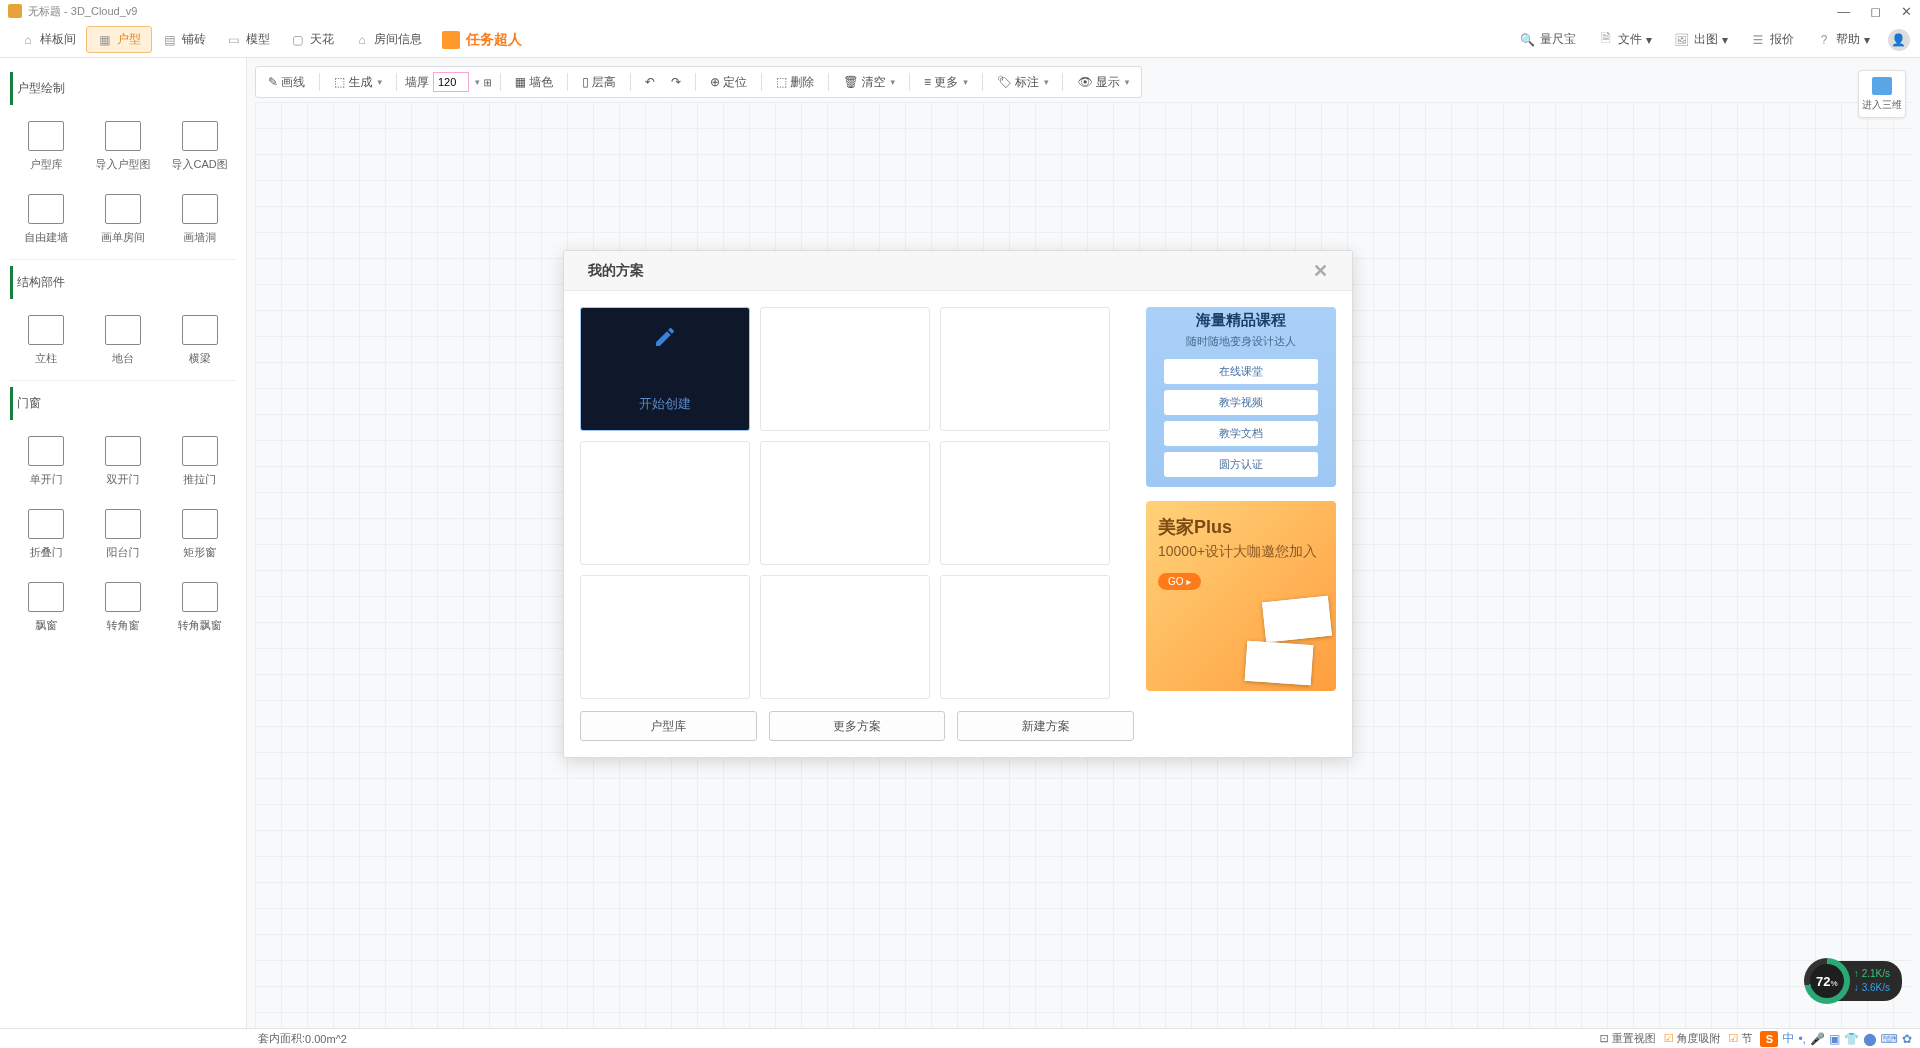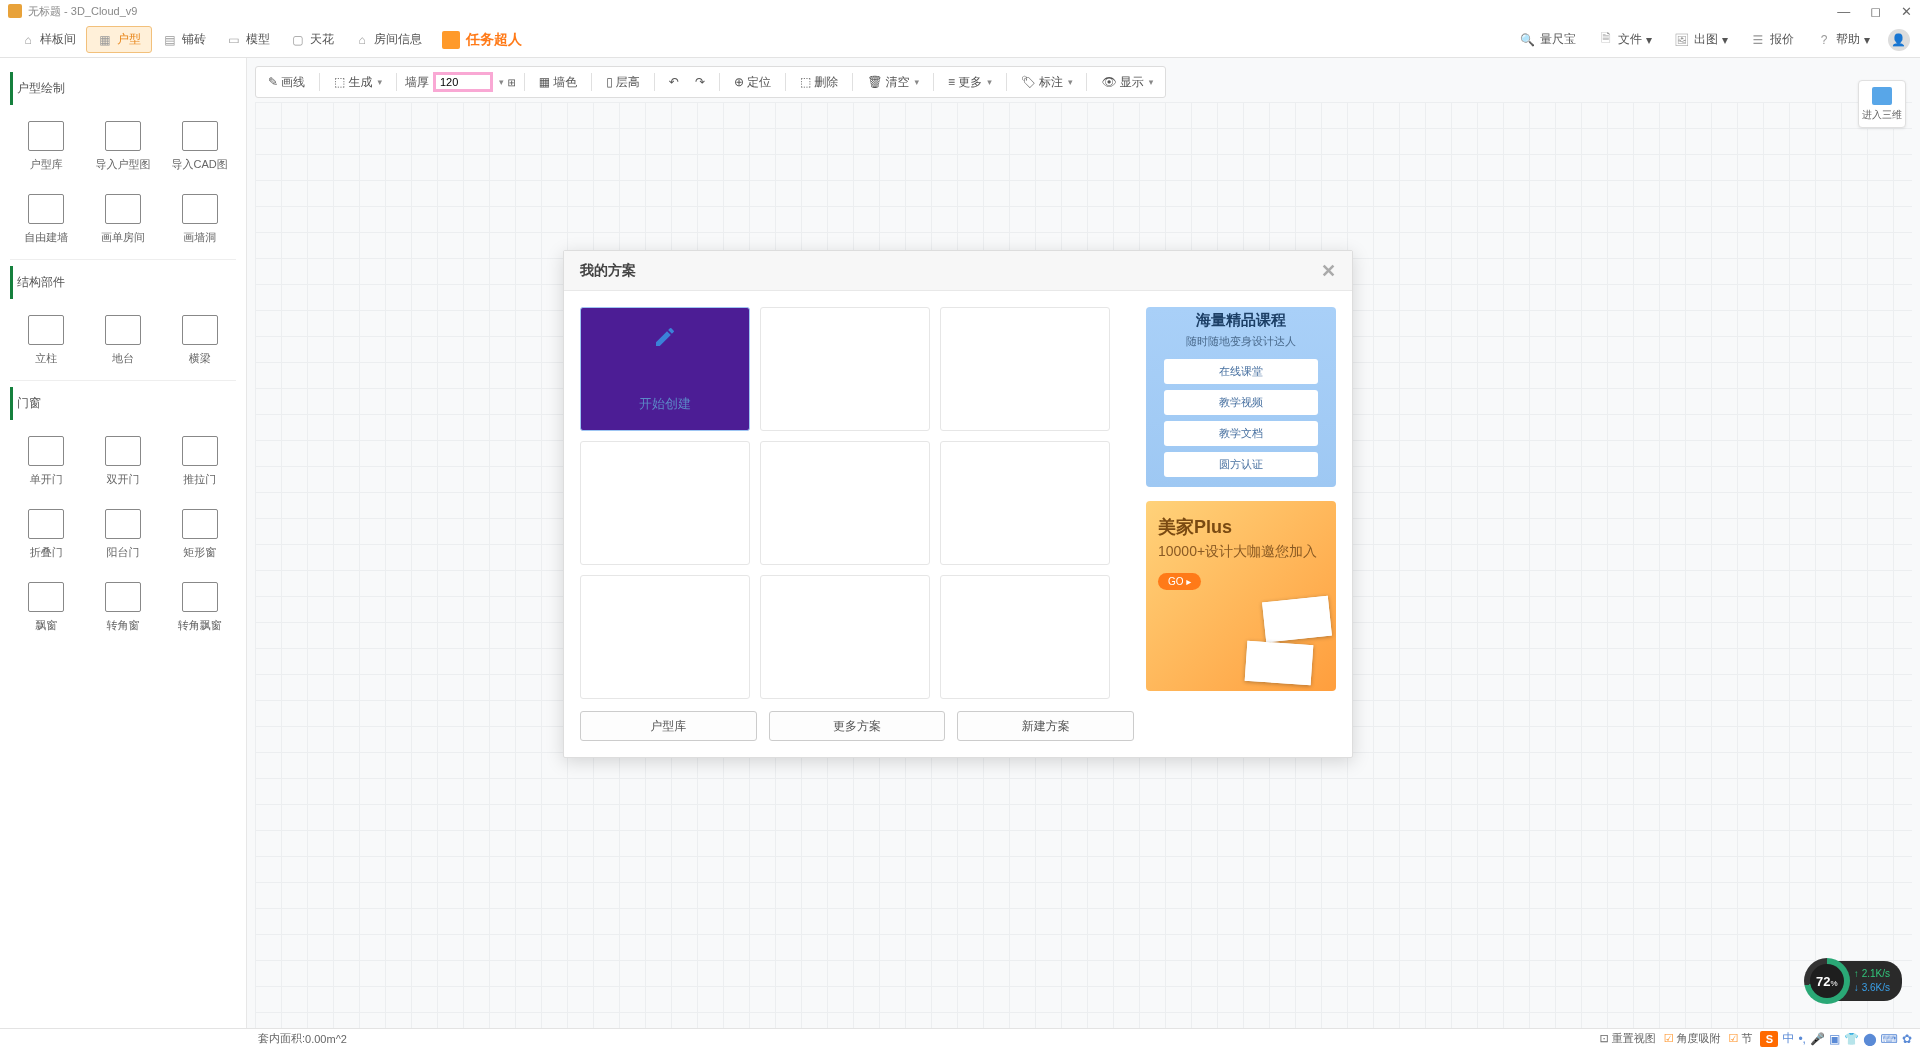--- a/index.html
+++ b/index.html
@@ -33,36 +33,36 @@
 .side-item .s-icon { width: 36px; height: 30px; border: 1.5px solid #888; border-radius: 2px; margin-bottom: 6px; position: relative; }
 .side-item .s-label { font-size: 11px; color: #666; text-align:center;}
 .side-divider { border: 0; border-top: 1px solid #eee; margin: 6px 0;}
 
 
 .canvas-wrap { flex: 1; display: flex; flex-direction: column; position: relative; background: #f8f9fa; }
 .sub-toolbar { height: 32px; background: #fff; border: 1px solid #ddd; border-radius: 3px; margin: 8px 8px 0 8px; display: flex; align-items: center; padding: 0 6px; font-size: 12px; color: #555; gap: 4px; width: fit-content; }
 .sub-toolbar .sep { width: 1px; height: 18px; background: #e0e0e0; margin: 0 4px; }
 .sub-toolbar .st-item { display: flex; align-items: center; gap: 3px; padding: 3px 6px; cursor: pointer; border-radius: 3px;}
 .sub-toolbar .caret { font-size: 9px; color: #888; margin-left:2px;}
-.sub-toolbar .wall-input { width: 60px; height: 20px; border: 3px solid #f9a8d4; font-size: 11px; padding: 0 4px;}
+.sub-toolbar .wall-input { width: 36px; height: 20px; border: 1px solid #f9a8d4; font-size: 11px; padding: 0 4px;}
 .canvas { flex: 1; position: relative; margin: 4px 8px 0 8px; background-image: linear-gradient(#eceef0 1px, transparent 1px), linear-gradient(90deg, #eceef0 1px, transparent 1px); background-size: 26px 26px; background-color: #f8f9fa; }
 
 
-.enter-3d { position: absolute; top: 22px; right: 14px; width: 48px; height: 48px; background: #fff; border: 1px solid #e0e0e0; border-radius: 4px; display: flex; flex-direction: column; align-items: center; justify-content: center; font-size: 10px; color: #666; cursor: pointer; box-shadow: 0 1px 3px rgba(0,0,0,0.08);}
+.enter-3d { position: absolute; top: 12px; right: 14px; width: 48px; height: 48px; background: #fff; border: 1px solid #e0e0e0; border-radius: 4px; display: flex; flex-direction: column; align-items: center; justify-content: center; font-size: 10px; color: #666; cursor: pointer; box-shadow: 0 1px 3px rgba(0,0,0,0.08);}
 .enter-3d .cube { width: 20px; height: 18px; background: #58a6e8; border-radius: 2px; margin-bottom: 3px;}
 
 
 .modal { position: absolute; left: 563px; top: 250px; width: 790px; background: #fff; border: 1px solid #ddd; box-shadow: 0 4px 18px rgba(0,0,0,0.15); border-radius: 2px; }
-.modal-header { height: 40px; background: #f7f7f7; border-bottom: 1px solid #e8e8e8; display: flex; align-items: center; padding: 0 16px; font-size: 14px; font-weight: 600; color: #444;}
+.modal-header { height: 40px; background: #f7f7f7; border-bottom: 1px solid #e8e8e8; display: flex; align-items: center; padding: 0 24px; font-size: 14px; font-weight: 600; color: #444;}
 .modal-header .close { margin-left: auto; color: #aaa; font-size: 18px; cursor: pointer; }
 .modal-body { padding: 16px; display: flex; gap: 12px; }
 .modal-left { flex: 1; }
 .card-grid { display: grid; grid-template-columns: repeat(3, 170px); grid-template-rows: repeat(3, 124px); gap: 10px; }
 .card { border: 1px solid #e6e6e6; border-radius: 3px; display: flex; flex-direction: column; align-items: center; justify-content: center; font-size: 13px; color: #666; cursor: pointer; background:#fff;}
-.card.create { border-color: #9fc6f3; background: #4c1d95; color: #5b88c7; gap: 36px; }
+.card.create { border-color: #9fc6f3; background: #0f172a; color: #5b88c7; gap: 36px; }
 .card.create .pen { width: 24px; height: 24px; color: #3b82d8; margin-bottom: 10px;}
 .modal-buttons { display: flex; gap: 12px; margin-top: 12px; }
 .modal-buttons button { flex: 1; height: 30px; border: 1px solid #ccc; background: #fdfdfd; border-radius: 3px; font-size: 12px; color: #555; cursor: pointer;}
 .modal-right { width: 190px; display: flex; flex-direction: column; gap: 14px;}
 .promo1 { background: linear-gradient(180deg,#a9d0f8,#9ec8f3); border-radius: 4px; padding: 4px 10px; text-align: center;}
 .promo1 h3 { font-size: 15px; color: #1c3f66; font-weight: 700;}
 .promo1 p { font-size: 11px; color: #4a6a8c; margin: 4px 0 10px 0;}
 .promo1 .pbtn { display:block; background: #fff; border-radius: 3px; padding: 5px 0; margin: 6px 8px; font-size: 11px; color: #4770a0; cursor: pointer;}
 .promo2 { background: linear-gradient(135deg,#ffd27a,#ff9e3d); border-radius: 4px; padding: 14px 12px; position: relative; height: 190px;}
 .promo2 h3 { font-size: 18px; color: #7a4a12; font-weight: 700;}

